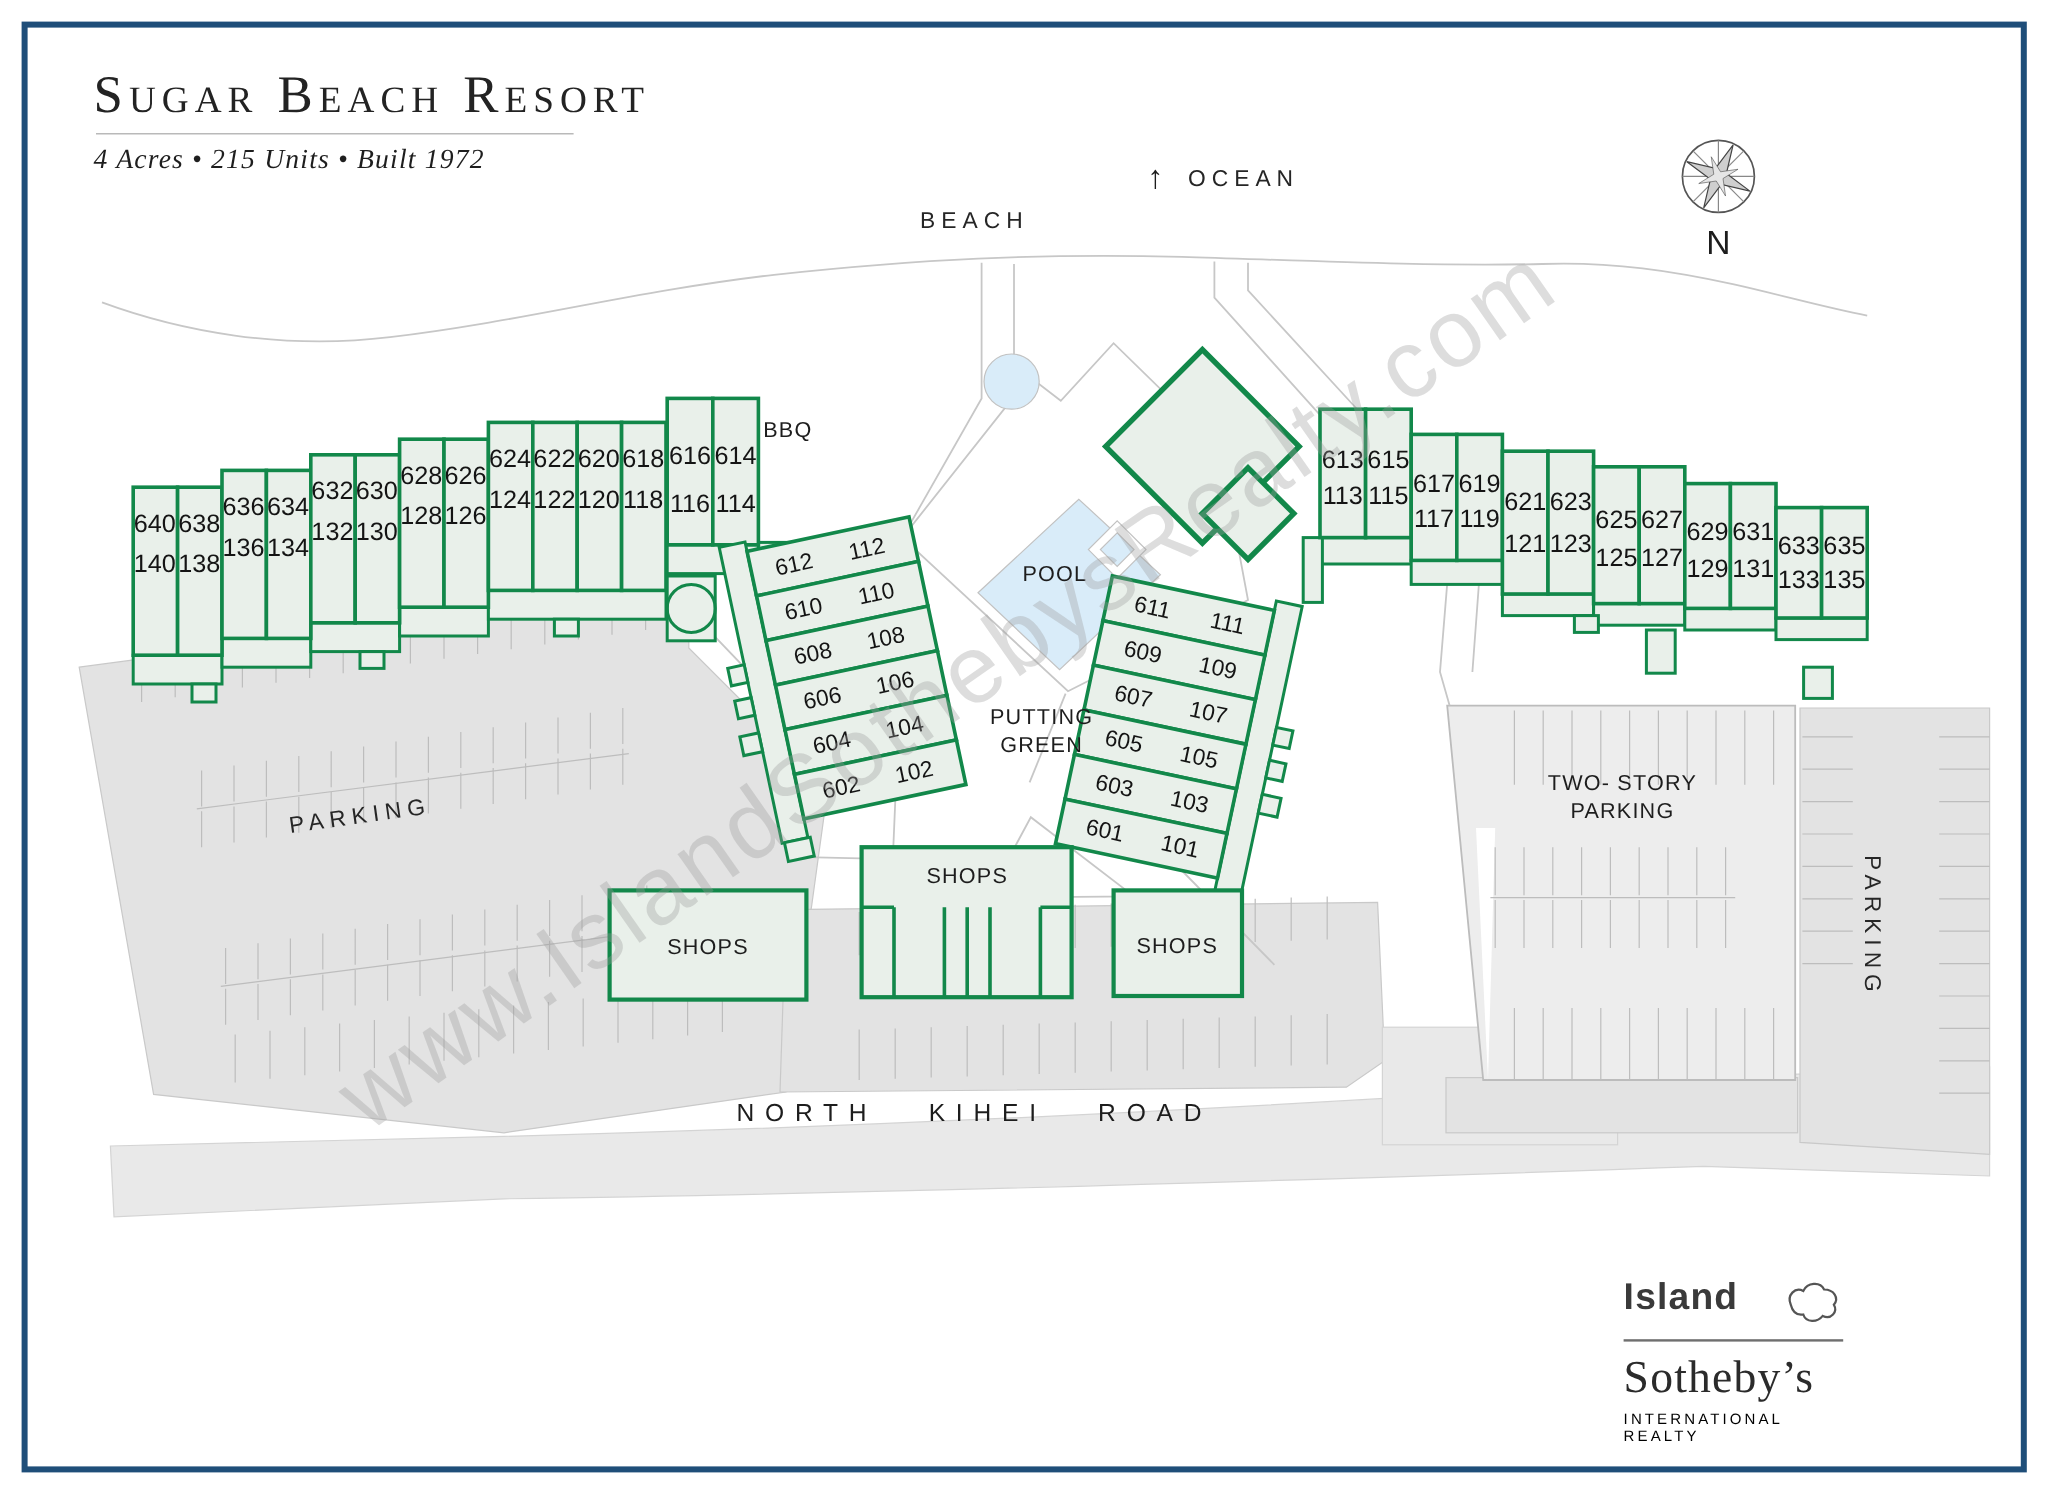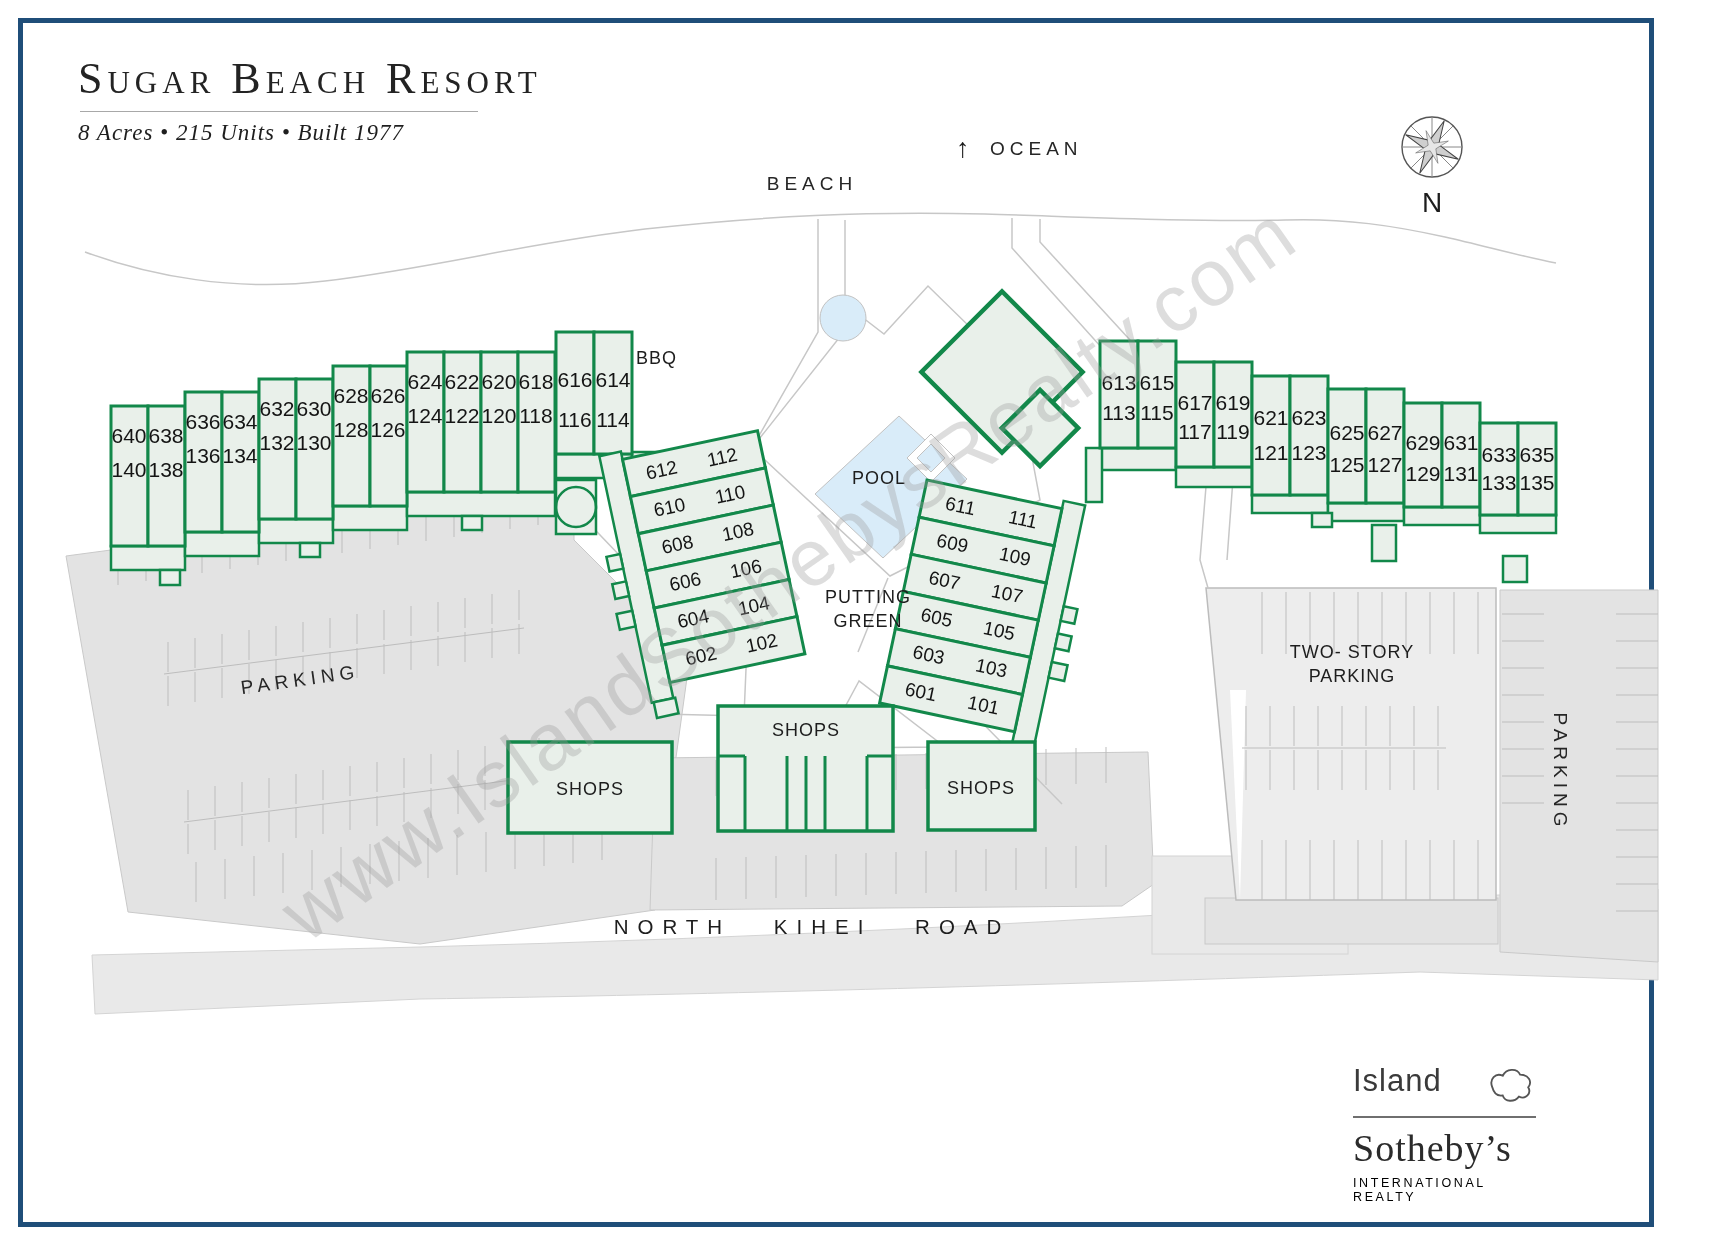--- a/index.html
+++ b/index.html
@@ -1,27 +1,27 @@
 <!DOCTYPE html>
 <html><head>
 <meta charset="utf-8">
 <style>
   html,body{margin:0;padding:0;background:#fff;}
   .page{position:relative;width:1672px;height:1245px;background:#fff;overflow:hidden;
-        font-family:"Liberation Sans",sans-serif;}
+        font-family:"Liberation Sans",sans-serif;padding-left:35px;}
   .frame{position:absolute;left:18px;top:18px;right:18px;bottom:18px;
          border:5px solid #1f4e79;background:#fff;}
   .map{position:absolute;left:-23px;top:-23px;}
   .header{position:absolute;left:55px;top:34px;z-index:5;}
   .title{font-family:"Liberation Serif",serif;font-variant:small-caps;font-size:44px;
          letter-spacing:5px;color:#232323;line-height:1;}
   .rule{width:398px;height:1px;background:#a8a8a8;margin:10px 0 8px 2px;}
   .subtitle{font-family:"Liberation Serif",serif;font-style:italic;font-size:23px;color:#1e1e1e;letter-spacing:1px;}
   .logo{position:absolute;left:1330px;top:1040px;width:190px;z-index:5;}
-  .logo-row{display:flex;align-items:flex-start;justify-content:space-between;}
+  .logo-row{display:flex;align-items:flex-start;justify-content:space-between;font-weight:bold;}
   .logo-island{font-size:31px;color:#3a3a3a;letter-spacing:1px;}
   .logo-rule{width:183px;height:2px;background:#6f6f6f;margin:9px 0 8px 0;}
   .logo-sothebys{font-family:"Liberation Serif",serif;font-size:38px;color:#2b2b2b;letter-spacing:1px;}
   .logo-tag{font-size:12.5px;color:#000000;letter-spacing:2.6px;margin-top:6px;}
   svg text{font-family:"Liberation Sans",sans-serif;fill:#1d1d1d;}
   .lbl{font-size:19px;letter-spacing:5px;fill:#262626;}
   .sm{font-size:18px;letter-spacing:1px;}
   .u{font-size:21px;text-anchor:middle;fill:#141414;}
   .ud{font-size:19px;text-anchor:middle;fill:#141414;}
   .cell{fill:#e9f0ea;stroke:#12884a;stroke-width:3;}
@@ -37,21 +37,21 @@
 </style>
 </head>
 <body>
 
 <div class="page">
  <div class="frame">
 
   <div class="header">
     <div class="title">Sugar Beach Resort</div>
     <div class="rule"></div>
-    <div class="subtitle">8 Acres  •  215 Units  •  Built 1977</div>
+    <div class="subtitle">4 Acres  •  215 Units  •  Built 1972</div>
   </div>
 
   <svg class="map" width="1712" height="1245" viewBox="0 0 1712 1245">
 
     <g>
       <path class="gray" d="M66,556 L574,488 L574,540 L690,656 L655,910 L420,944 L128,912 Z"></path>
       <path class="gray" d="M655,758 L1148,752 L1154,884 L1122,906 L650,910 Z"></path>
       <g>
         <path class="stall" d="M118,549 l0,36 m28,-40 l0,36 m28,-40 l0,36 m28,-40 l0,36 m28,-40 l0,36 m28,-40 l0,36 m28,-40 l0,36 m28,-40 l0,36 m28,-40 l0,36 m28,-40 l0,36 m28,-40 l0,36 m28,-40 l0,36 m28,-40 l0,36 m28,-40 l0,36 m28,-40 l0,36 m28,-40 l0,36"></path>
         <path class="stall" d="M168,642 l0,30 m27,-34 l0,30 m27,-34 l0,30 m27,-34 l0,30 m27,-34 l0,30 m27,-34 l0,30 m27,-34 l0,30 m27,-34 l0,30 m27,-34 l0,30 m27,-34 l0,30 m27,-34 l0,30 m27,-34 l0,30 m27,-34 l0,30 m27,-34 l0,30"></path>

